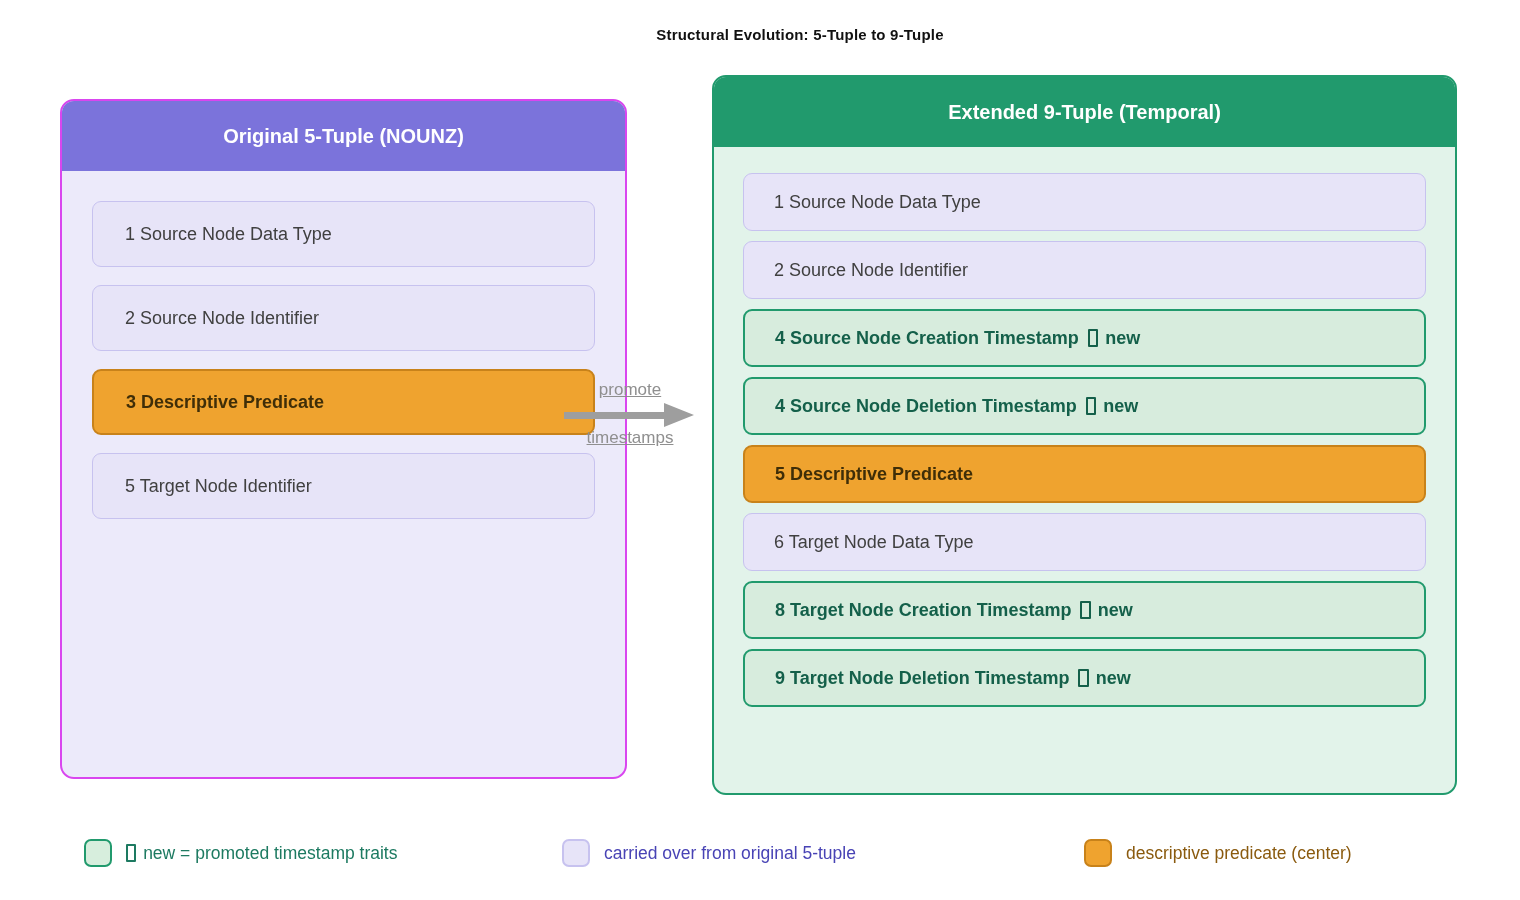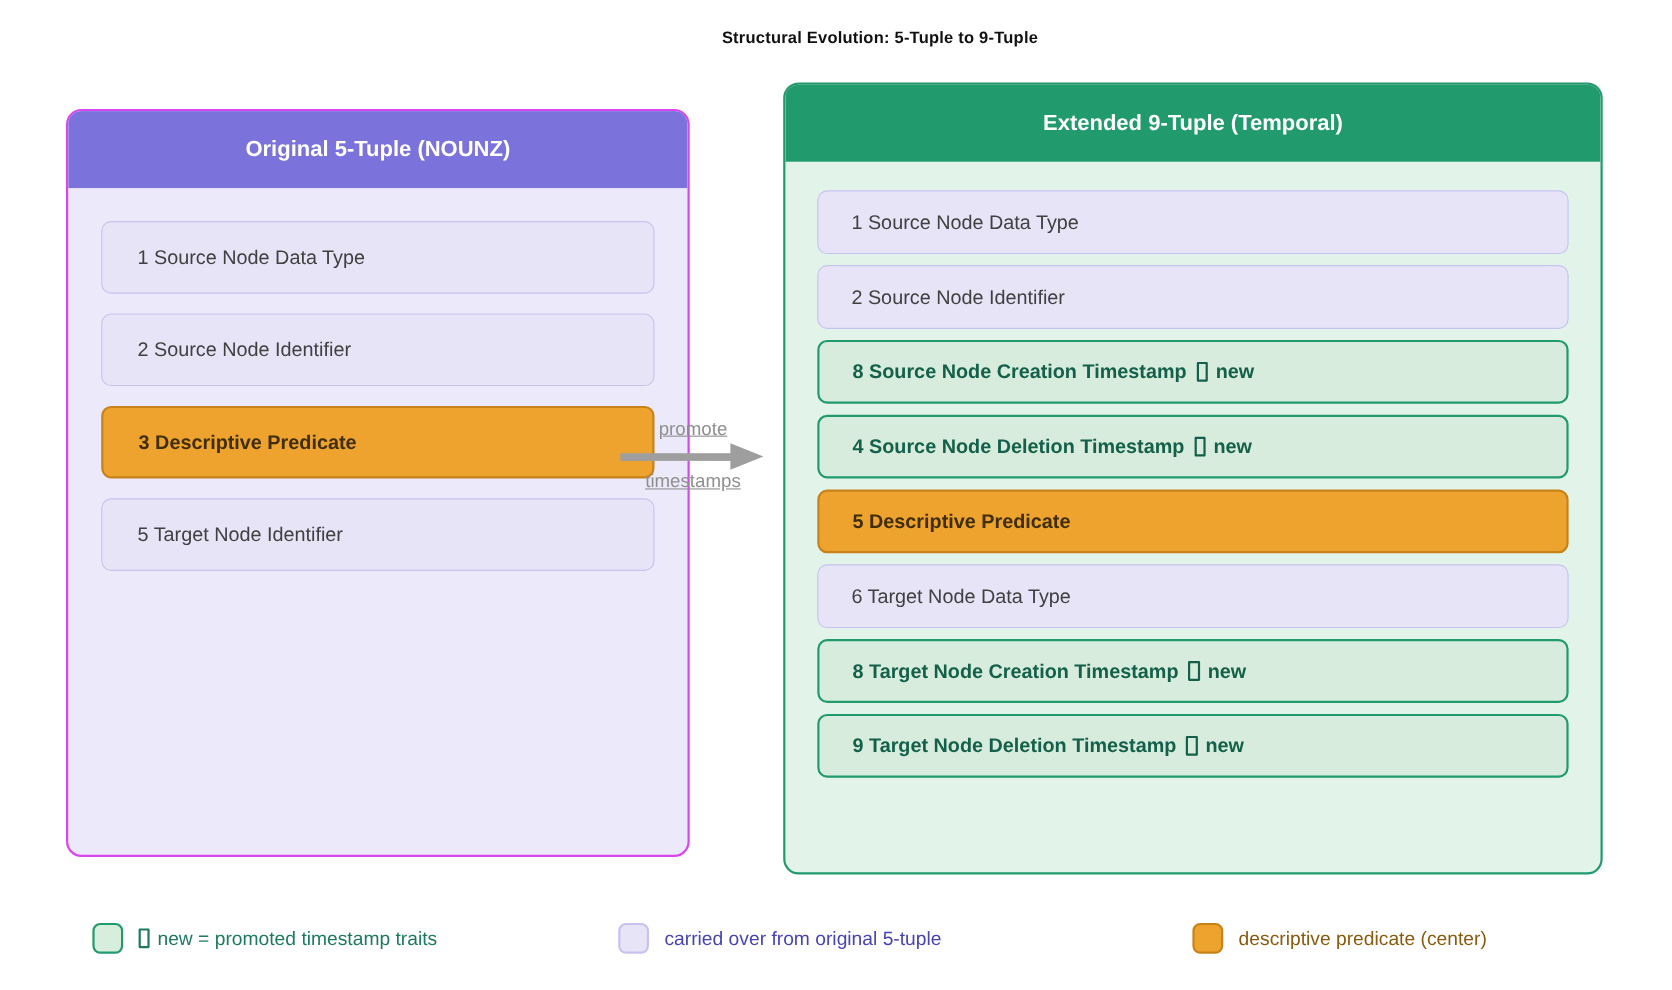--- a/index.html
+++ b/index.html
@@ -101,21 +101,21 @@
 <div class="panel panel-right">
   <div class="panel-header">Extended 9-Tuple (Temporal)</div>
   <div class="panel-body">
     <div class="row carried">
         <span>1 Source Node Data Type</span>
       </div>
     <div class="row carried">
         <span>2 Source Node Identifier</span>
       </div>
     <div class="row new">
-        <span>8 Source Node Creation Timestamp</span>
+        <span>4 Source Node Creation Timestamp</span>
         <span class="tofu"></span>
         <span>new</span>
       </div>
     <div class="row new">
         <span>4 Source Node Deletion Timestamp</span>
         <span class="tofu"></span>
         <span>new</span>
       </div>
     <div class="row predicate">
         <span>5 Descriptive Predicate</span>

